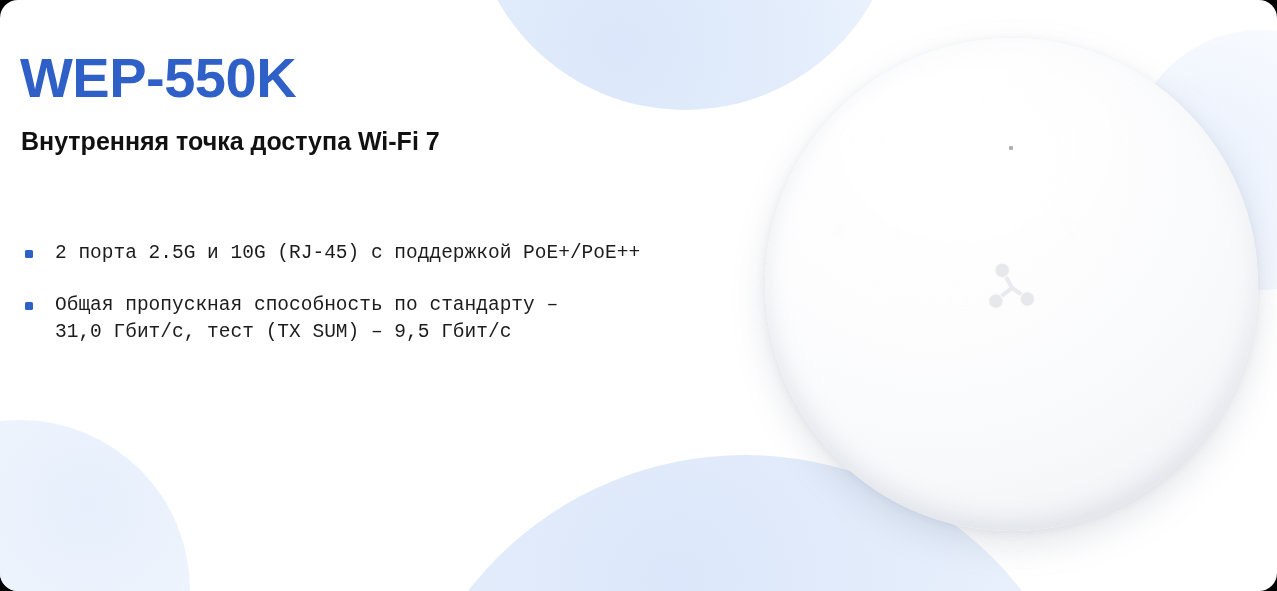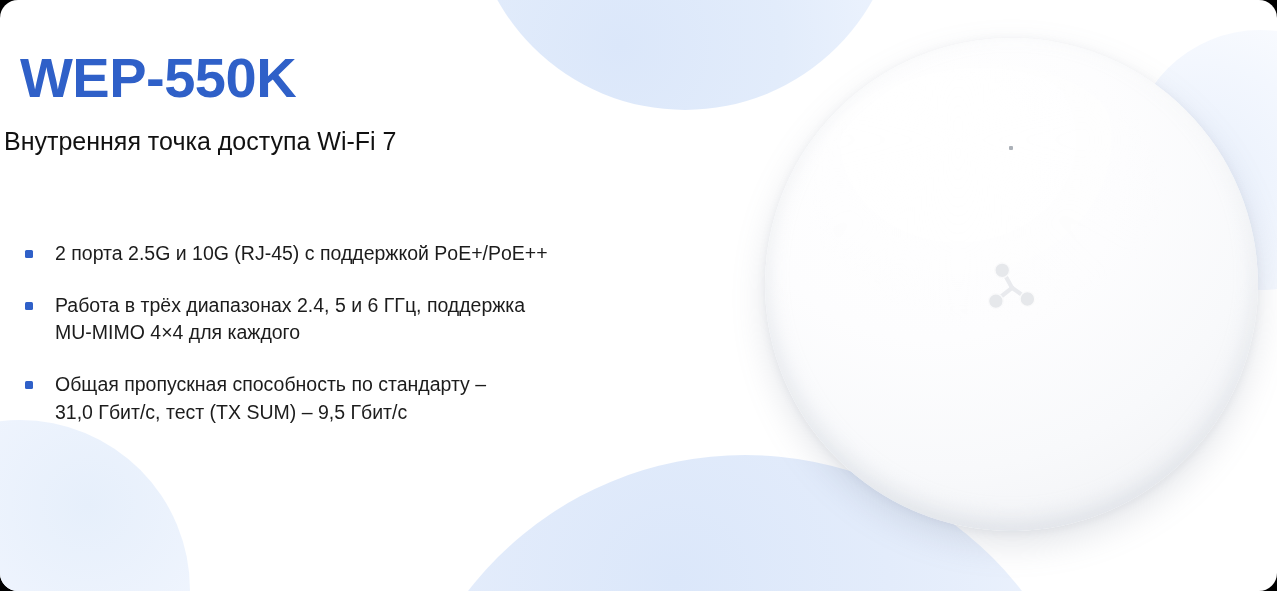--- a/index.html
+++ b/index.html
@@ -83,24 +83,24 @@
     font-size: 56px;
     font-weight: bold;
     letter-spacing: -0.5px;
     color: #2f60c8;
     line-height: 1.0;
     white-space: nowrap;
   }
 
   #page-subtitle {
     position: absolute;
-    left: 4px;
+    left: 21px;
     top: 80px;
     font-size: 25px;
-    font-weight: normal;
+    font-weight: bold;
     color: #111111;
     line-height: 1.1;
     white-space: nowrap;
   }
 
   #feature-list {
     position: absolute;
     left: 22px;
     top: 192px;
     width: 720px;
@@ -118,21 +118,21 @@
   }
   .feature-bullet {
     position: absolute;
     left: 3px;
     top: 10px;
     width: 8px;
     height: 8px;
     background: #2f60c8;
     border-radius: 1.5px;
   }
-  .feature-text { display: block; white-space: pre-line; }
+  .feature-text { display: block; white-space: pre-line; font-family: Liberation Mono, monospace; }
 
   
   #device-wrap {
     position: absolute;
     left: 0;
     top: 0;
     width: 1277px;
     height: 591px;
     z-index: 4;
     pointer-events: none;
@@ -239,24 +239,19 @@
 
     <div id="page-subtitle">Внутренняя точка доступа Wi-Fi 7</div>
 
     <ul id="feature-list">
       <li class="feature-item">
         <span class="feature-bullet"></span>
         <span class="feature-text">2 порта 2.5G и 10G (RJ-45) с поддержкой PoE+/PoE++</span>
       </li>
       <li class="feature-item">
         <span class="feature-bullet"></span>
-        <span class="feature-text">Работа в трёх диапазонах 2.4, 5 и 6 ГГц, поддержка
-MU-MIMO 4×4 для каждого</span>
-      </li>
-      <li class="feature-item">
-        <span class="feature-bullet"></span>
         <span class="feature-text">Общая пропускная способность по стандарту –
 31,0 Гбит/с, тест (TX SUM) – 9,5 Гбит/с</span>
       </li>
     </ul>
 
   </div>
 </div>
 
 </body></html>

